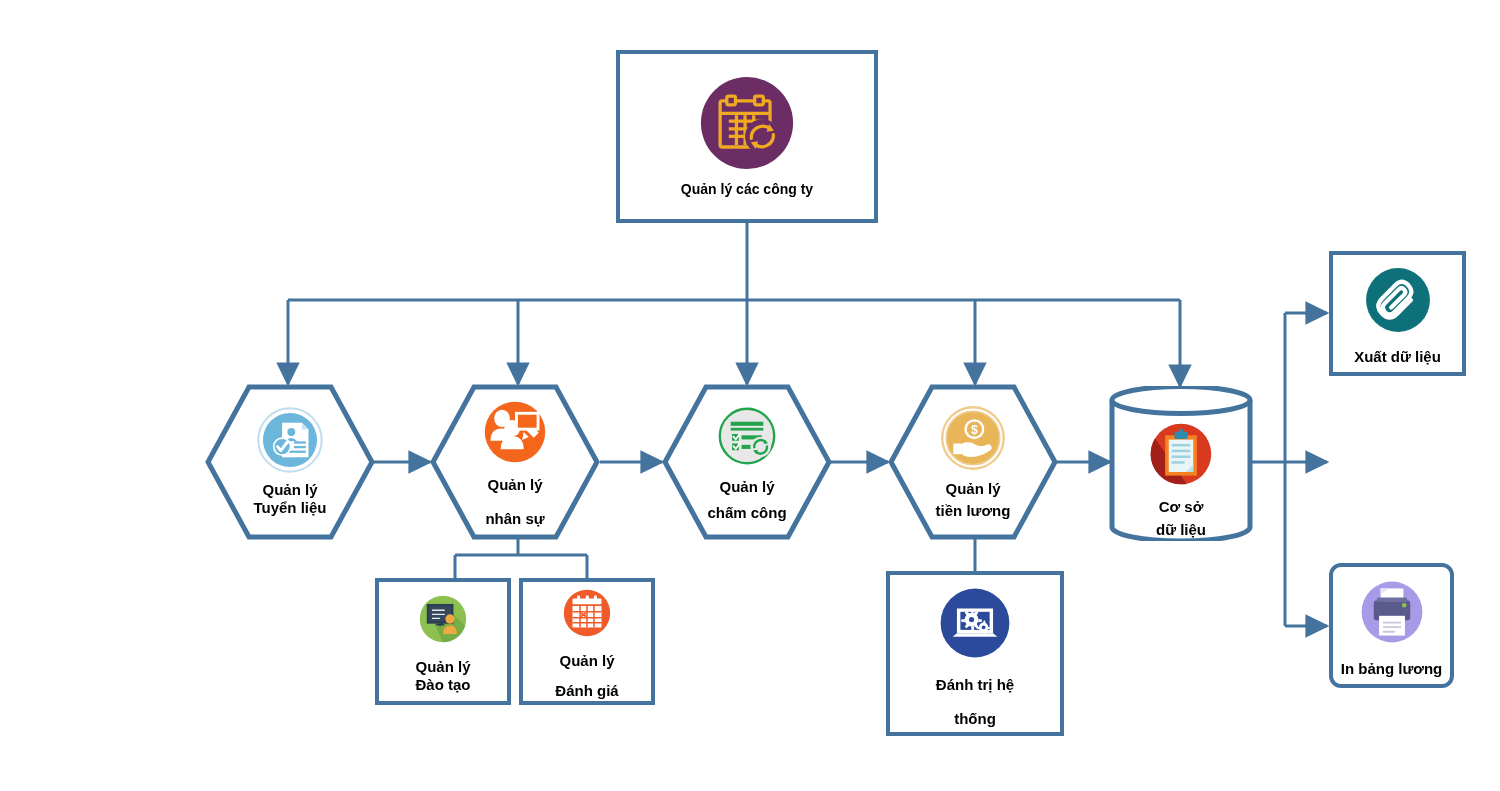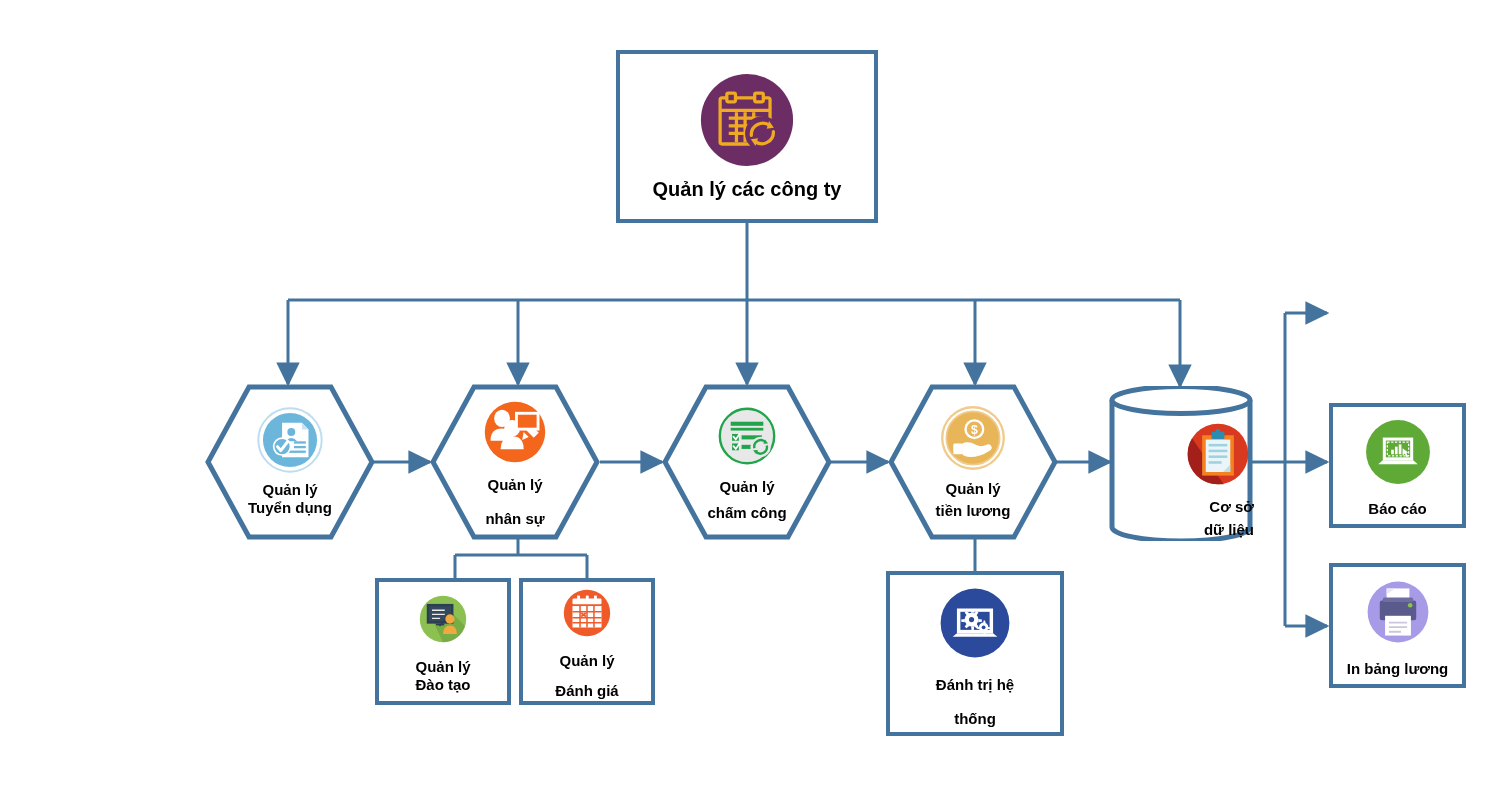--- a/index.html
+++ b/index.html
@@ -77,34 +77,34 @@
   
   .cyl { position: absolute; }
   .cyl .cyl-svg { position: absolute; left: 0; top: 0; }
   .cyl .cyl-content {
     position: absolute;
     left: 0; top: 0;
     width: 100%;
     height: 100%;
     display: flex;
     flex-direction: column;
-    align-items: flex-end;
+    align-items: center;
     justify-content: center;
     padding-top: 29px;
     box-sizing: border-box;
   }
   .cyl .label {
     margin-top: 4px;
     font-weight: bold;
     color: #000;
     text-align: center;
     line-height: 1.18;
     font-size: 15px;
   }
-  .lbl-18 { font-size: 20px; }
+  .lbl-18 { font-size: 14px; }
   .lbl-15 { font-size: 15px; }
 </style>
 </head>
 <body>
 
 <div id="diagram-root">
 
   <svg class="connector-layer" width="1500" height="791" viewBox="0 0 1500 791">
     <defs>
       <marker id="arrow" markerWidth="9" markerHeight="9" refX="7.2" refY="4.5" orient="auto" markerUnits="strokeWidth">
@@ -183,21 +183,21 @@
             <rect x="56" y="52" width="18" height="3.5"></rect>
             <rect x="56" y="59" width="18" height="3.5"></rect>
             <rect x="48" y="66" width="26" height="3.5"></rect>
           </g>
           <circle cx="38" cy="60" r="14" fill="#ffffff"></circle>
           <circle cx="38" cy="60" r="11.5" fill="#6CB6DC"></circle>
           <path d="M31 60 L36 66 L46 53" fill="none" stroke="#ffffff" stroke-width="4.5" stroke-linecap="round" stroke-linejoin="round"></path>
         </svg>
       </span>
       <span class="label">Quản lý</span>
-      <span class="label" style="margin-top:0">Tuyển dụng</span>
+      <span class="label" style="margin-top:0">Tuyển liệu</span>
     </div>
   </div>
 
   <div class="hex node" style="left:430px; top:384px; width:170px; height:156px;">
     <svg class="hex-svg" width="170" height="156" viewBox="0 0 170 156">
       <polygon points="44,3 126,3 167,78 126,153 44,153 3,78" fill="#ffffff" stroke="#44749D" stroke-width="5"></polygon>
     </svg>
     <div class="hex-content">
       <span class="icon-wrap">
         <svg width="72" height="72" viewBox="0 0 100 100">
@@ -371,43 +371,33 @@
           <path d="M68 55 l0 1.8 l-3 0.4 l0 -2.6 z"></path>
         </g>
         <circle cx="46" cy="46" r="3" fill="#2B4A9B"></circle>
         <circle cx="60" cy="55" r="2.2" fill="#2B4A9B"></circle>
       </svg>
     </span>
     <span class="label lbl-15">Đánh trị hệ</span>
     <span class="label lbl-15" style="margin-top:16px">thống</span>
   </div>
 
-
-  <div class="node card" style="left:1329px; top:403px; width:137px; height:125px;">
+  <div class="node card" style="left:1329px; top:251px; width:137px; height:125px;">
     <span class="icon-wrap">
       <svg width="76" height="76" viewBox="0 0 100 100">
-        <circle cx="50" cy="50" r="42" fill="#5FA937"></circle>
-        <g fill="#ffffff">
-          <path d="M30 31 L70 31 L70 61 L30 61 z"></path>
-          <path d="M24 66 L76 66 L70 61 L30 61 z"></path>
-        </g>
-        <rect x="34" y="35" width="32" height="22" fill="#5FA937"></rect>
-        <rect x="36" y="37" width="28" height="18" fill="none" stroke="#ffffff" stroke-width="1.6" stroke-dasharray="3 2"></rect>
-        <g fill="#ffffff">
-          <rect x="41" y="47" width="3.5" height="6"></rect>
-          <rect x="46" y="43" width="3.5" height="10"></rect>
-          <rect x="51" y="40" width="3.5" height="13"></rect>
-        </g>
-        <path d="M56 45 L56 55 L59 52 L61 57 L63 56 L61 51 L64 51 z" fill="#ffffff"></path>
-      </svg>
-    </span>
-    <span class="label lbl-15">Báo cáo</span>
-  </div>
-
-  <div class="node card" style="left:1329px; top:563px; width:137px; height:125px;">
+        <circle cx="50" cy="50" r="42" fill="#0E7078"></circle>
+        <path d="M63 30 q9 9 0 18 L45 66 q-6 6 -12 0 q-6 -6 0 -12 L51 36 q3.5 -3.5 7 0 q3.5 3.5 0 7 L41 60" fill="none" stroke="#ffffff" stroke-width="5.5" stroke-linecap="round"></path>
+        <path d="M63 30 q-8 -8 -16 0 L29 48 q-10 10 0 20 q10 10 20 0 L67 50" fill="none" stroke="#ffffff" stroke-width="5.5" stroke-linecap="round"></path>
+      </svg>
+    </span>
+    <span class="label lbl-15">Xuất dữ liệu</span>
+  </div>
+
+
+  <div class="node card" style="left:1329px; top:563px; width:125px; height:125px;border-radius:12px;">
     <span class="icon-wrap">
       <svg width="76" height="76" viewBox="0 0 100 100">
         <circle cx="50" cy="50" r="40" fill="#A79BE8"></circle>
         <rect x="35" y="19" width="30" height="18" fill="#ffffff"></rect>
         <path d="M35 19 L46 19 L35 27 z" fill="#E8E6F7"></path>
         <rect x="26" y="35" width="48" height="26" rx="3" fill="#5B5A8C"></rect>
         <rect x="30" y="31" width="40" height="6" rx="2" fill="#6F6EA0"></rect>
         <circle cx="66" cy="41" r="3" fill="#8BC34A"></circle>
         <rect x="33" y="55" width="34" height="26" fill="#ffffff"></rect>
         <g stroke="#C9C7DD" stroke-width="2.4">

